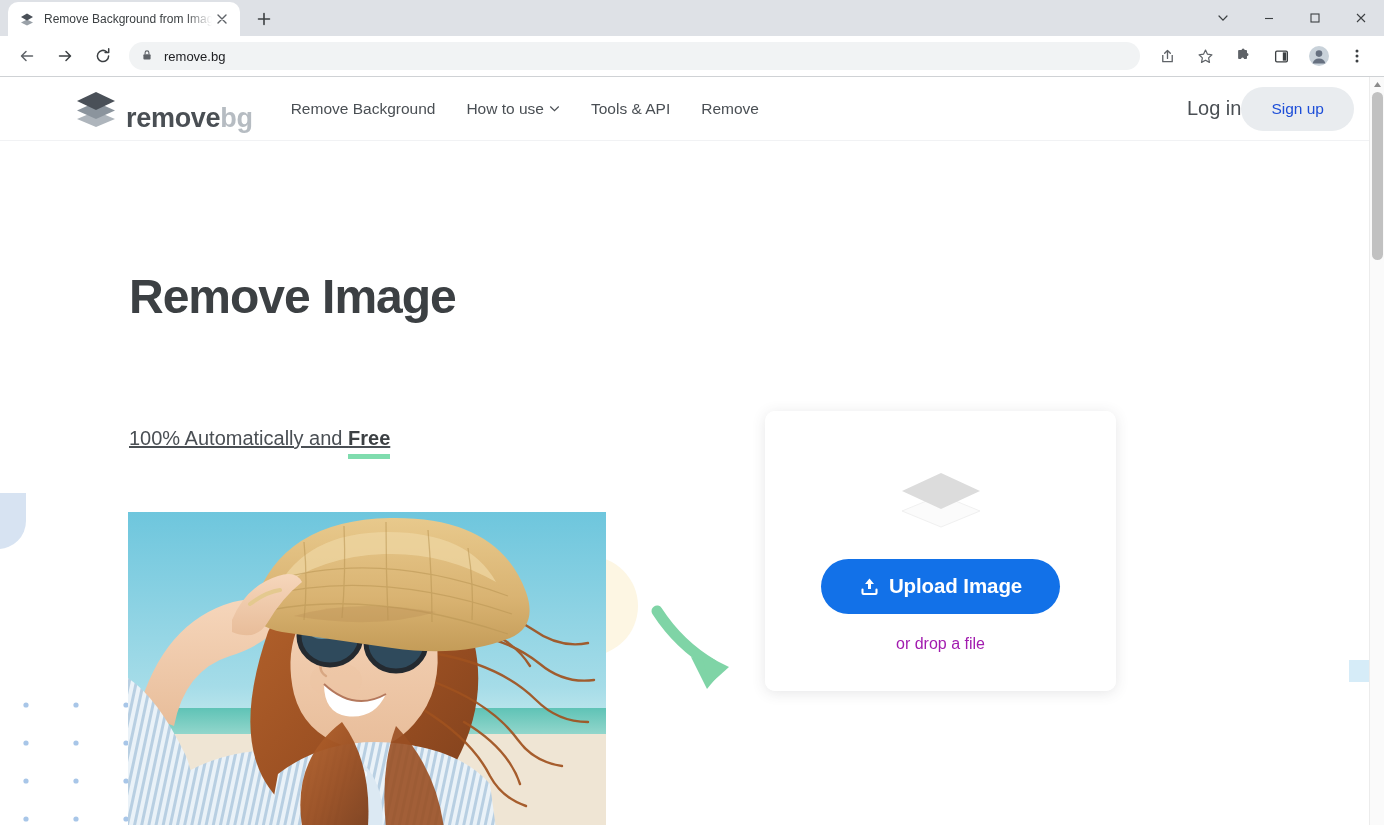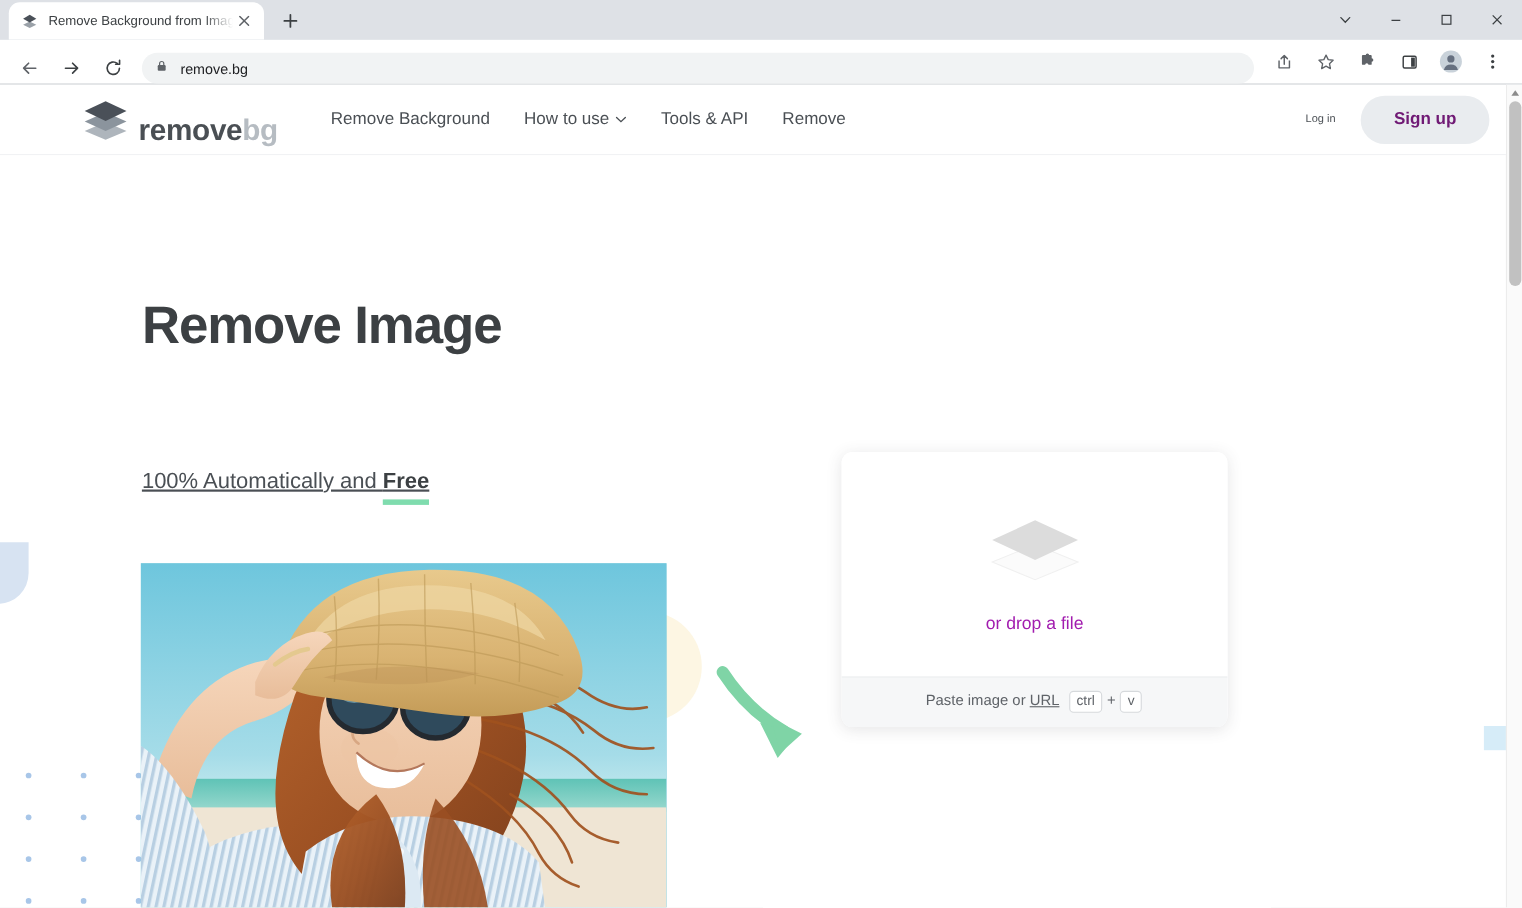--- a/index.html
+++ b/index.html
@@ -41,21 +41,21 @@
     border-radius: 50%; display: flex; align-items: center; justify-content: center;
   }
   .winctrls { position: absolute; right: 0; top: 0; height: 36px; display: flex; }
   .winbtn {
     width: 46px; height: 36px; display: flex;
     align-items: center; justify-content: center;
   }
 
   .toolbar {
     height: 40px; background: #ffffff;
-    display: flex; padding: 12px 8px;
+    display: flex; align-items: center; padding: 12px 8px;
   }
   .tb-icon {
     width: 28px; height: 28px; margin: 0 5px;
     display: flex; align-items: center; justify-content: center; border-radius: 50%;
   }
   .omnibox {
     flex: 1; height: 28px; background: #f1f3f4; border-radius: 14px;
     display: flex; align-items: center; padding: 0 12px;
     margin: 0 8px 0 7px;
   }
@@ -74,33 +74,33 @@
     height: 64px; display: flex; align-items: center;
     padding: 0 0 0 74px; border-bottom: 1px solid #f1f2f4;
     position: relative; z-index: 20; background: #fff;
   }
   .logo { display: flex; align-items: center; }
   .logo-mark { width: 44px; height: 40px; position: relative; }
   .logo-text { font-size: 27px; font-weight: 700; letter-spacing: -0.3px; margin-left: 8px; margin-top: 20px; }
   .logo-text .t1 { color: #4a4f54; }
   .logo-text .t2 { color: #b6bcc2; }
 
-  .nav { display: flex; align-items: center; margin-left: 48px; }
+  .nav { display: flex; align-items: center; margin-left: 38px; }
   .nav-item {
     font-size: 15.5px; color: #4a4f54; padding: 8px 0;
     margin-right: 31px; display: flex; align-items: center; white-space: nowrap;
   }
   .chev { margin-left: 5px; display: inline-flex; }
 
   .header-right {
     margin-left: auto; display: flex; align-items: center; padding-right: 15px;
   }
-  .login { font-size: 10px; color: #4a4f54; margin-right: 23px; }
+  .login { font-size: 20px; color: #4a4f54; }
   .signup {
-    background: #e9ecef; color: #701a75; font-size: 15.5px; font-weight: 700;
+    background: #e9ecef; color: #1d4ed8; font-size: 15.5px; font-weight: 400;
     padding: 13px 30px; border-radius: 26px; border: none;
     font-family: "Liberation Sans", sans-serif;
   }
 
   .hero { position: relative; height: 684px; }
 
   
   .deco { position: absolute; pointer-events: none; }
   .deco-blue-round {
     left: -30px; top: 352px; width: 56px; height: 56px;
@@ -509,25 +509,30 @@
         </div>
 
         <div class="card">
           <div class="card-body">
             <div class="stack-icon">
               <svg width="96" height="62" viewBox="0 0 96 62">
                 <polygon points="48,28 9,44 48,60 87,44" fill="#fbfbfb" stroke="#f0f0f0" stroke-width="1"></polygon>
                 <polygon points="48,6 9,24 48,42 87,24" fill="#dcdcdc"></polygon>
               </svg>
             </div>
+            <button class="upload-btn">
+              <span class="ic">
+                <svg width="21" height="21" viewBox="0 0 21 21">
+                  <path d="M10.5 2.5 L15 8 H12 V13 H9 V8 H6 Z" fill="#ffffff"></path>
+                  <path d="M3.5 13.5 V17 a1 1 0 0 0 1 1 h12 a1 1 0 0 0 1 -1 v-3.5" stroke="#ffffff" stroke-width="2.1" fill="none" stroke-linecap="round"></path>
+                </svg>
+              </span>
+              <span>Upload Image</span>
+            </button>
             <div class="drop-text">or drop a file</div>
-          </div>
-          <div class="card-foot">
-            <span>Paste image or </span><a href="#">URL</a>&nbsp;
-            <span class="keycap">ctrl</span><span class="plus">+</span><span class="keycap">v</span>
           </div>
         </div>
 
       </div>
     </div>
   </div>
 
   <div class="scrollbar">
     <div class="sb-arrow">
       <svg width="9" height="9" viewBox="0 0 9 9">

